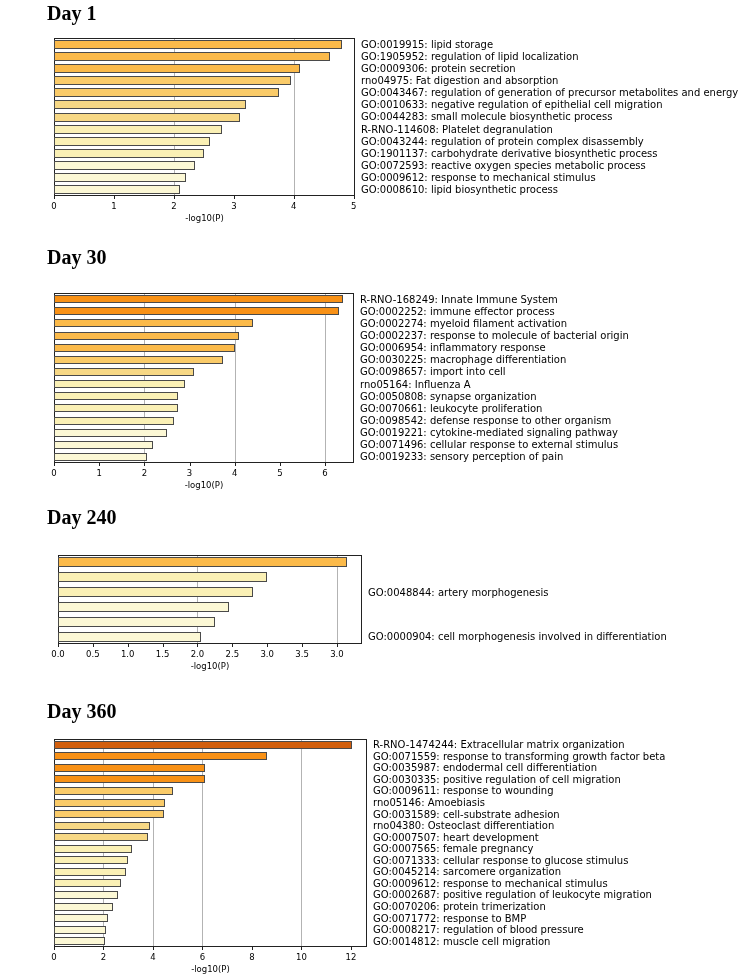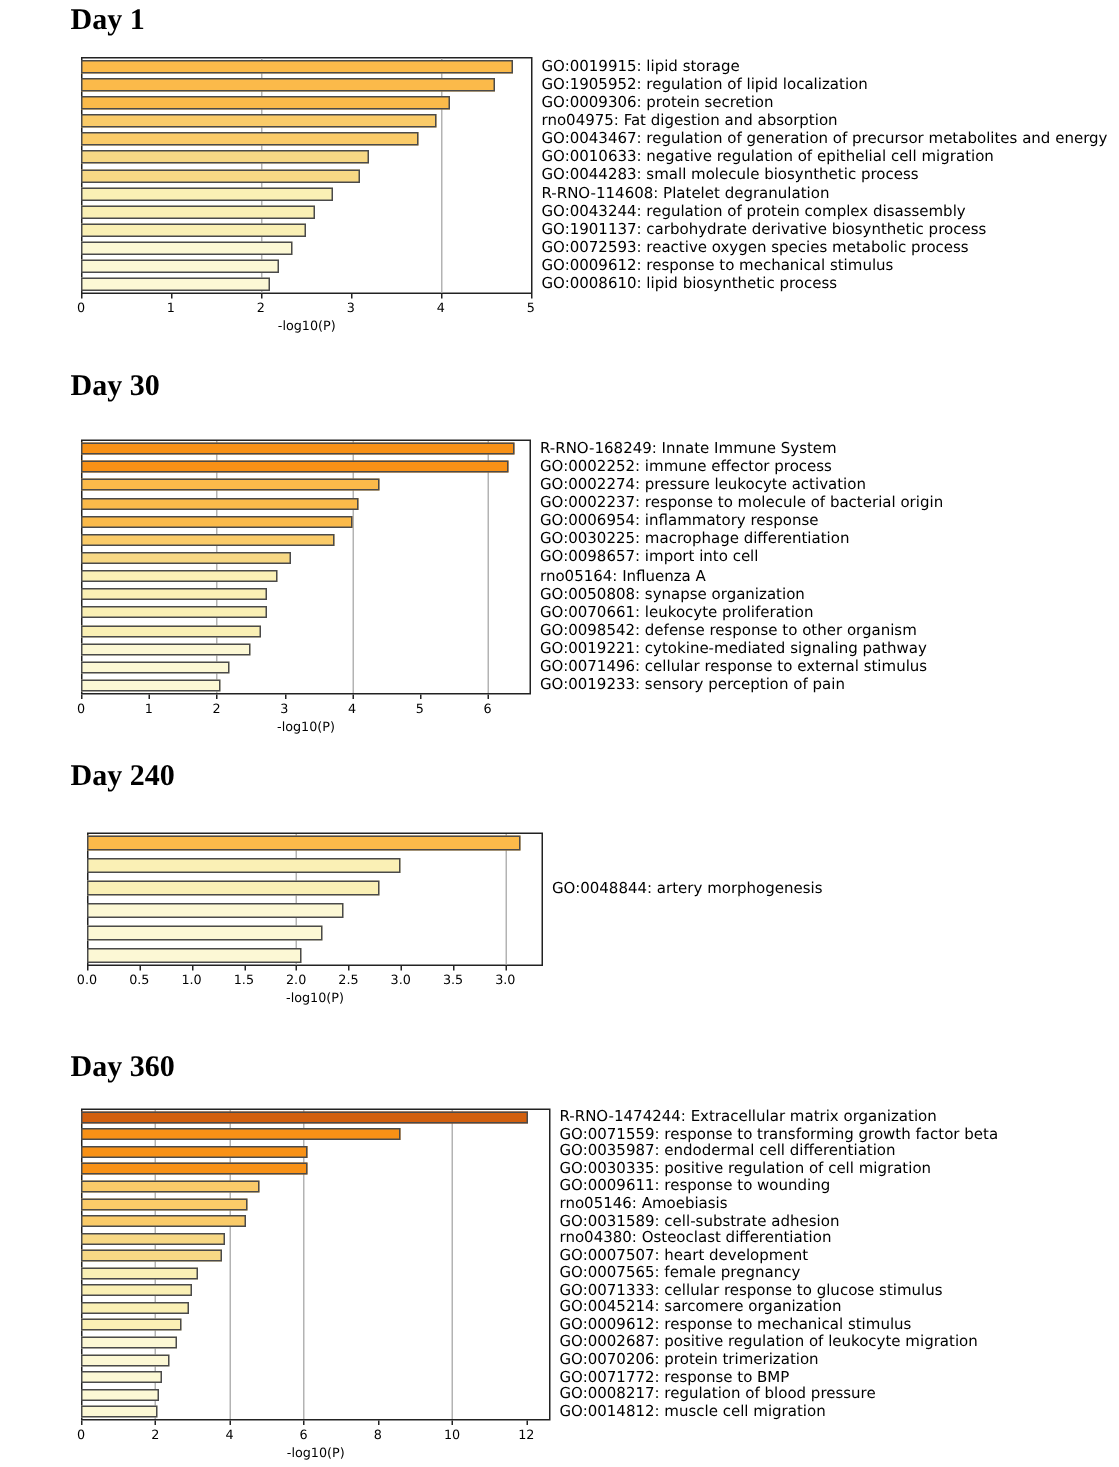--- a/index.html
+++ b/index.html
@@ -112,21 +112,21 @@
     <div class="x-label" style="left: 10px; width: 300px; top: 480px;">-log10(P)</div>
   <div class="plot-box" style="left: 10px; top: 293px; width: 300px; height: 170px;"></div>
       <div class="gridline" style="left: 100.361px; top: 294px; height: 168px; background: rgb(179, 179, 179);"></div>
       <div class="gridline" style="left: 190.723px; top: 294px; height: 168px; background: rgb(179, 179, 179);"></div>
       <div class="gridline" style="left: 281.084px; top: 294px; height: 168px; background: rgb(179, 179, 179);"></div>
       <div class="bar" style="left: 10px; top: 295.071px; width: 289.157px; height: 8px; background: rgb(248, 145, 22); border-color: rgb(74, 74, 74);"></div>
       <div class="cat-label" style="left: 316px; top: 293px; height: 12.1429px;">R-RNO-168249: Innate Immune System</div>
       <div class="bar" style="left: 10px; top: 307.214px; width: 284.639px; height: 8px; background: rgb(248, 145, 22); border-color: rgb(74, 74, 74);"></div>
       <div class="cat-label" style="left: 316px; top: 305.143px; height: 12.1429px;">GO:0002252: immune effector process</div>
       <div class="bar" style="left: 10px; top: 319.357px; width: 198.795px; height: 8px; background: rgb(251, 186, 74); border-color: rgb(74, 74, 74);"></div>
-      <div class="cat-label" style="left: 316px; top: 317.286px; height: 12.1429px;">GO:0002274: pressure leukocyte activation</div>
+      <div class="cat-label" style="left: 316px; top: 317.286px; height: 12.1429px;">GO:0002274: myeloid filament activation</div>
       <div class="bar" style="left: 10px; top: 331.5px; width: 185.241px; height: 8px; background: rgb(251, 186, 74); border-color: rgb(74, 74, 74);"></div>
       <div class="cat-label" style="left: 316px; top: 329.429px; height: 12.1429px;">GO:0002237: response to molecule of bacterial origin</div>
       <div class="bar" style="left: 10px; top: 343.643px; width: 180.723px; height: 8px; background: rgb(251, 186, 74); border-color: rgb(74, 74, 74);"></div>
       <div class="cat-label" style="left: 316px; top: 341.571px; height: 12.1429px;">GO:0006954: inflammatory response</div>
       <div class="bar" style="left: 10px; top: 355.786px; width: 169.428px; height: 8px; background: rgb(250, 203, 105); border-color: rgb(74, 74, 74);"></div>
       <div class="cat-label" style="left: 316px; top: 353.714px; height: 12.1429px;">GO:0030225: macrophage differentiation</div>
       <div class="bar" style="left: 10px; top: 367.929px; width: 140.06px; height: 8px; background: rgb(247, 216, 133); border-color: rgb(74, 74, 74);"></div>
       <div class="cat-label" style="left: 316px; top: 365.857px; height: 12.1429px;">GO:0098657: import into cell</div>
       <div class="bar" style="left: 10px; top: 380.071px; width: 131.024px; height: 8px; background: rgb(250, 240, 181); border-color: rgb(74, 74, 74);"></div>
       <div class="cat-label" style="left: 316px; top: 378px; height: 12.1429px;">rno05164: Influenza A</div>
@@ -164,20 +164,21 @@
   <div class="plot-box" style="left: 14px; top: 555px; width: 304px; height: 89px;"></div>
       <div class="gridline" style="left: 153.45px; top: 556px; height: 87px; background: rgb(179, 179, 179);"></div>
       <div class="gridline" style="left: 292.899px; top: 556px; height: 87px; background: rgb(179, 179, 179);"></div>
       <div class="bar" style="left: 14px; top: 557.417px; width: 289.358px; height: 10px; background: rgb(251, 186, 74); border-color: rgb(74, 74, 74);"></div>
       <div class="bar" style="left: 14px; top: 572.25px; width: 209.174px; height: 10px; background: rgb(250, 240, 181); border-color: rgb(74, 74, 74);"></div>
       <div class="bar" style="left: 14px; top: 587.083px; width: 195.229px; height: 10px; background: rgb(250, 240, 181); border-color: rgb(74, 74, 74);"></div>
       <div class="cat-label" style="left: 324px; top: 584.667px; height: 14.8333px;">GO:0048844: artery morphogenesis</div>
       <div class="bar" style="left: 14px; top: 601.917px; width: 170.826px; height: 10px; background: rgb(252, 248, 213); border-color: rgb(74, 74, 74);"></div>
       <div class="bar" style="left: 14px; top: 616.75px; width: 156.881px; height: 10px; background: rgb(252, 248, 213); border-color: rgb(74, 74, 74);"></div>
       <div class="bar" style="left: 14px; top: 631.583px; width: 142.936px; height: 10px; background: rgb(252, 248, 213); border-color: rgb(74, 74, 74);"></div>
+      <div class="cat-label" style="left: 324px; top: 629.167px; height: 14.8333px;">GO:0000904: cell morphogenesis involved in differentiation</div>
       <div class="tick-mark" style="left: 14px; top: 644px; background: rgb(34, 34, 34);"></div>
       <div class="tick-label" style="left: 14px; top: 649px;">0.0</div>
       <div class="tick-mark" style="left: 48.8624px; top: 644px; background: rgb(34, 34, 34);"></div>
       <div class="tick-label" style="left: 48.8624px; top: 649px;">0.5</div>
       <div class="tick-mark" style="left: 83.7248px; top: 644px; background: rgb(34, 34, 34);"></div>
       <div class="tick-label" style="left: 83.7248px; top: 649px;">1.0</div>
       <div class="tick-mark" style="left: 118.587px; top: 644px; background: rgb(34, 34, 34);"></div>
       <div class="tick-label" style="left: 118.587px; top: 649px;">1.5</div>
       <div class="tick-mark" style="left: 153.45px; top: 644px; background: rgb(34, 34, 34);"></div>
       <div class="tick-label" style="left: 153.45px; top: 649px;">2.0</div>

